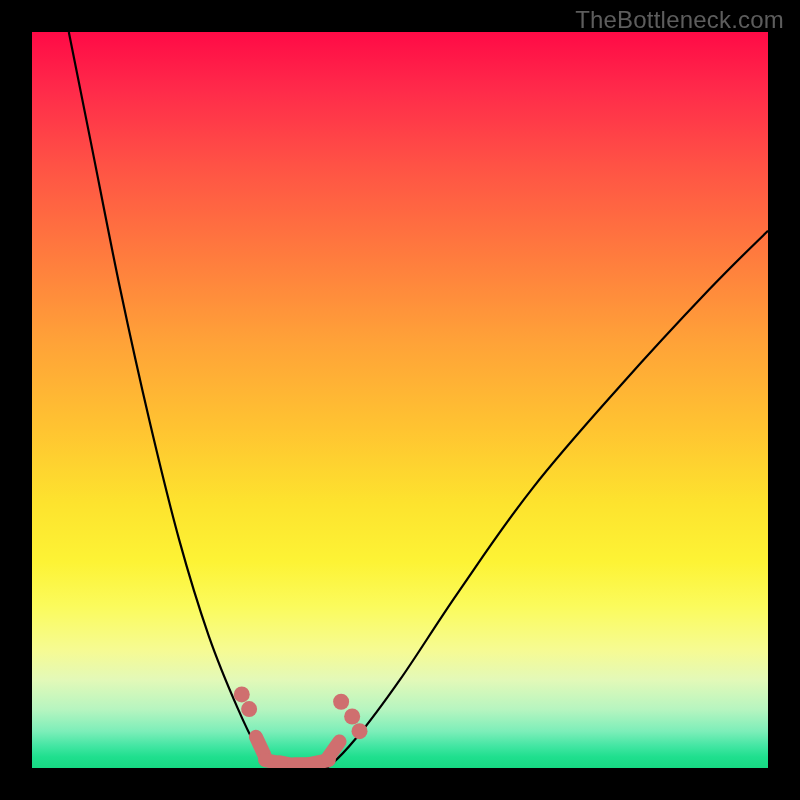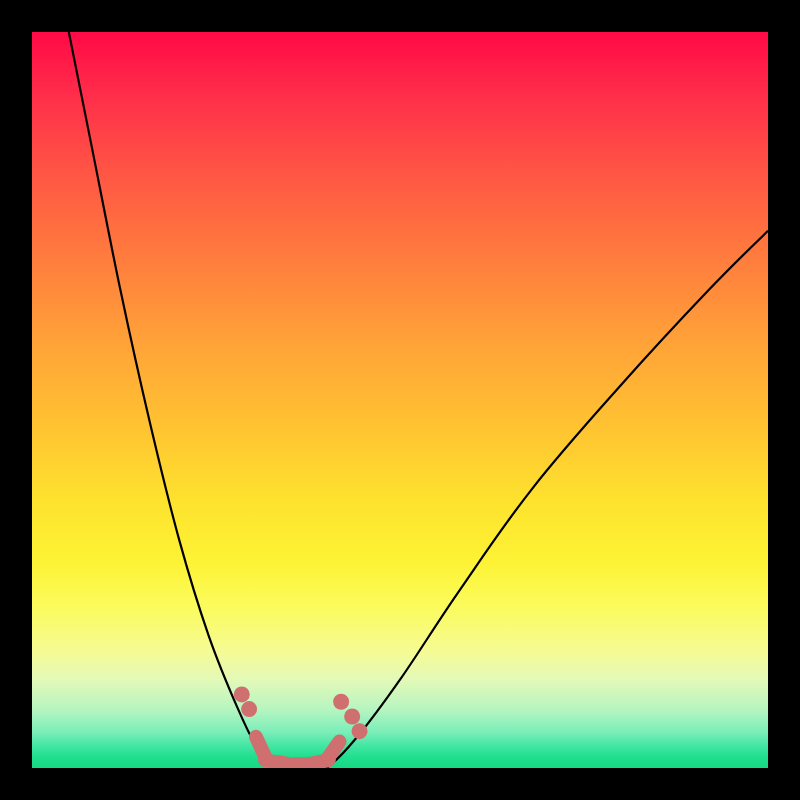--- a/index.html
+++ b/index.html
@@ -72,13 +72,14 @@
           <circle cx="327.52" cy="699.2" r="8" fill="#cf6f6f"></circle>
           <line x1="223.933817382593" y1="704.8569221296334" x2="232.386182617407" y2="722.9830778703665" stroke="#cf6f6f" stroke-width="14" stroke-linecap="round"></line>
           <line x1="233.09852399266197" y1="728.0328830918223" x2="252.66147600733808" y2="732.1911169081776" stroke="#cf6f6f" stroke-width="14" stroke-linecap="round"></line>
           <line x1="247.8185239926619" y1="730.2408830918224" x2="267.38147600733805" y2="734.3991169081777" stroke="#cf6f6f" stroke-width="14" stroke-linecap="round"></line>
           <line x1="262.32" y1="732.32" x2="282.32" y2="732.32" stroke="#cf6f6f" stroke-width="14" stroke-linecap="round"></line>
           <line x1="277.25852399266194" y1="732.1911169081776" x2="296.8214760073381" y2="728.0328830918223" stroke="#cf6f6f" stroke-width="14" stroke-linecap="round"></line>
           <line x1="296.02423563648955" y1="725.7915204428899" x2="307.49576436351043" y2="709.4084795571101" stroke="#cf6f6f" stroke-width="14" stroke-linecap="round"></line>
         </g>
     </svg>
   </div>
+  <div class="watermark">TheBottleneck.com</div>
 </div>
 
 </body></html>

